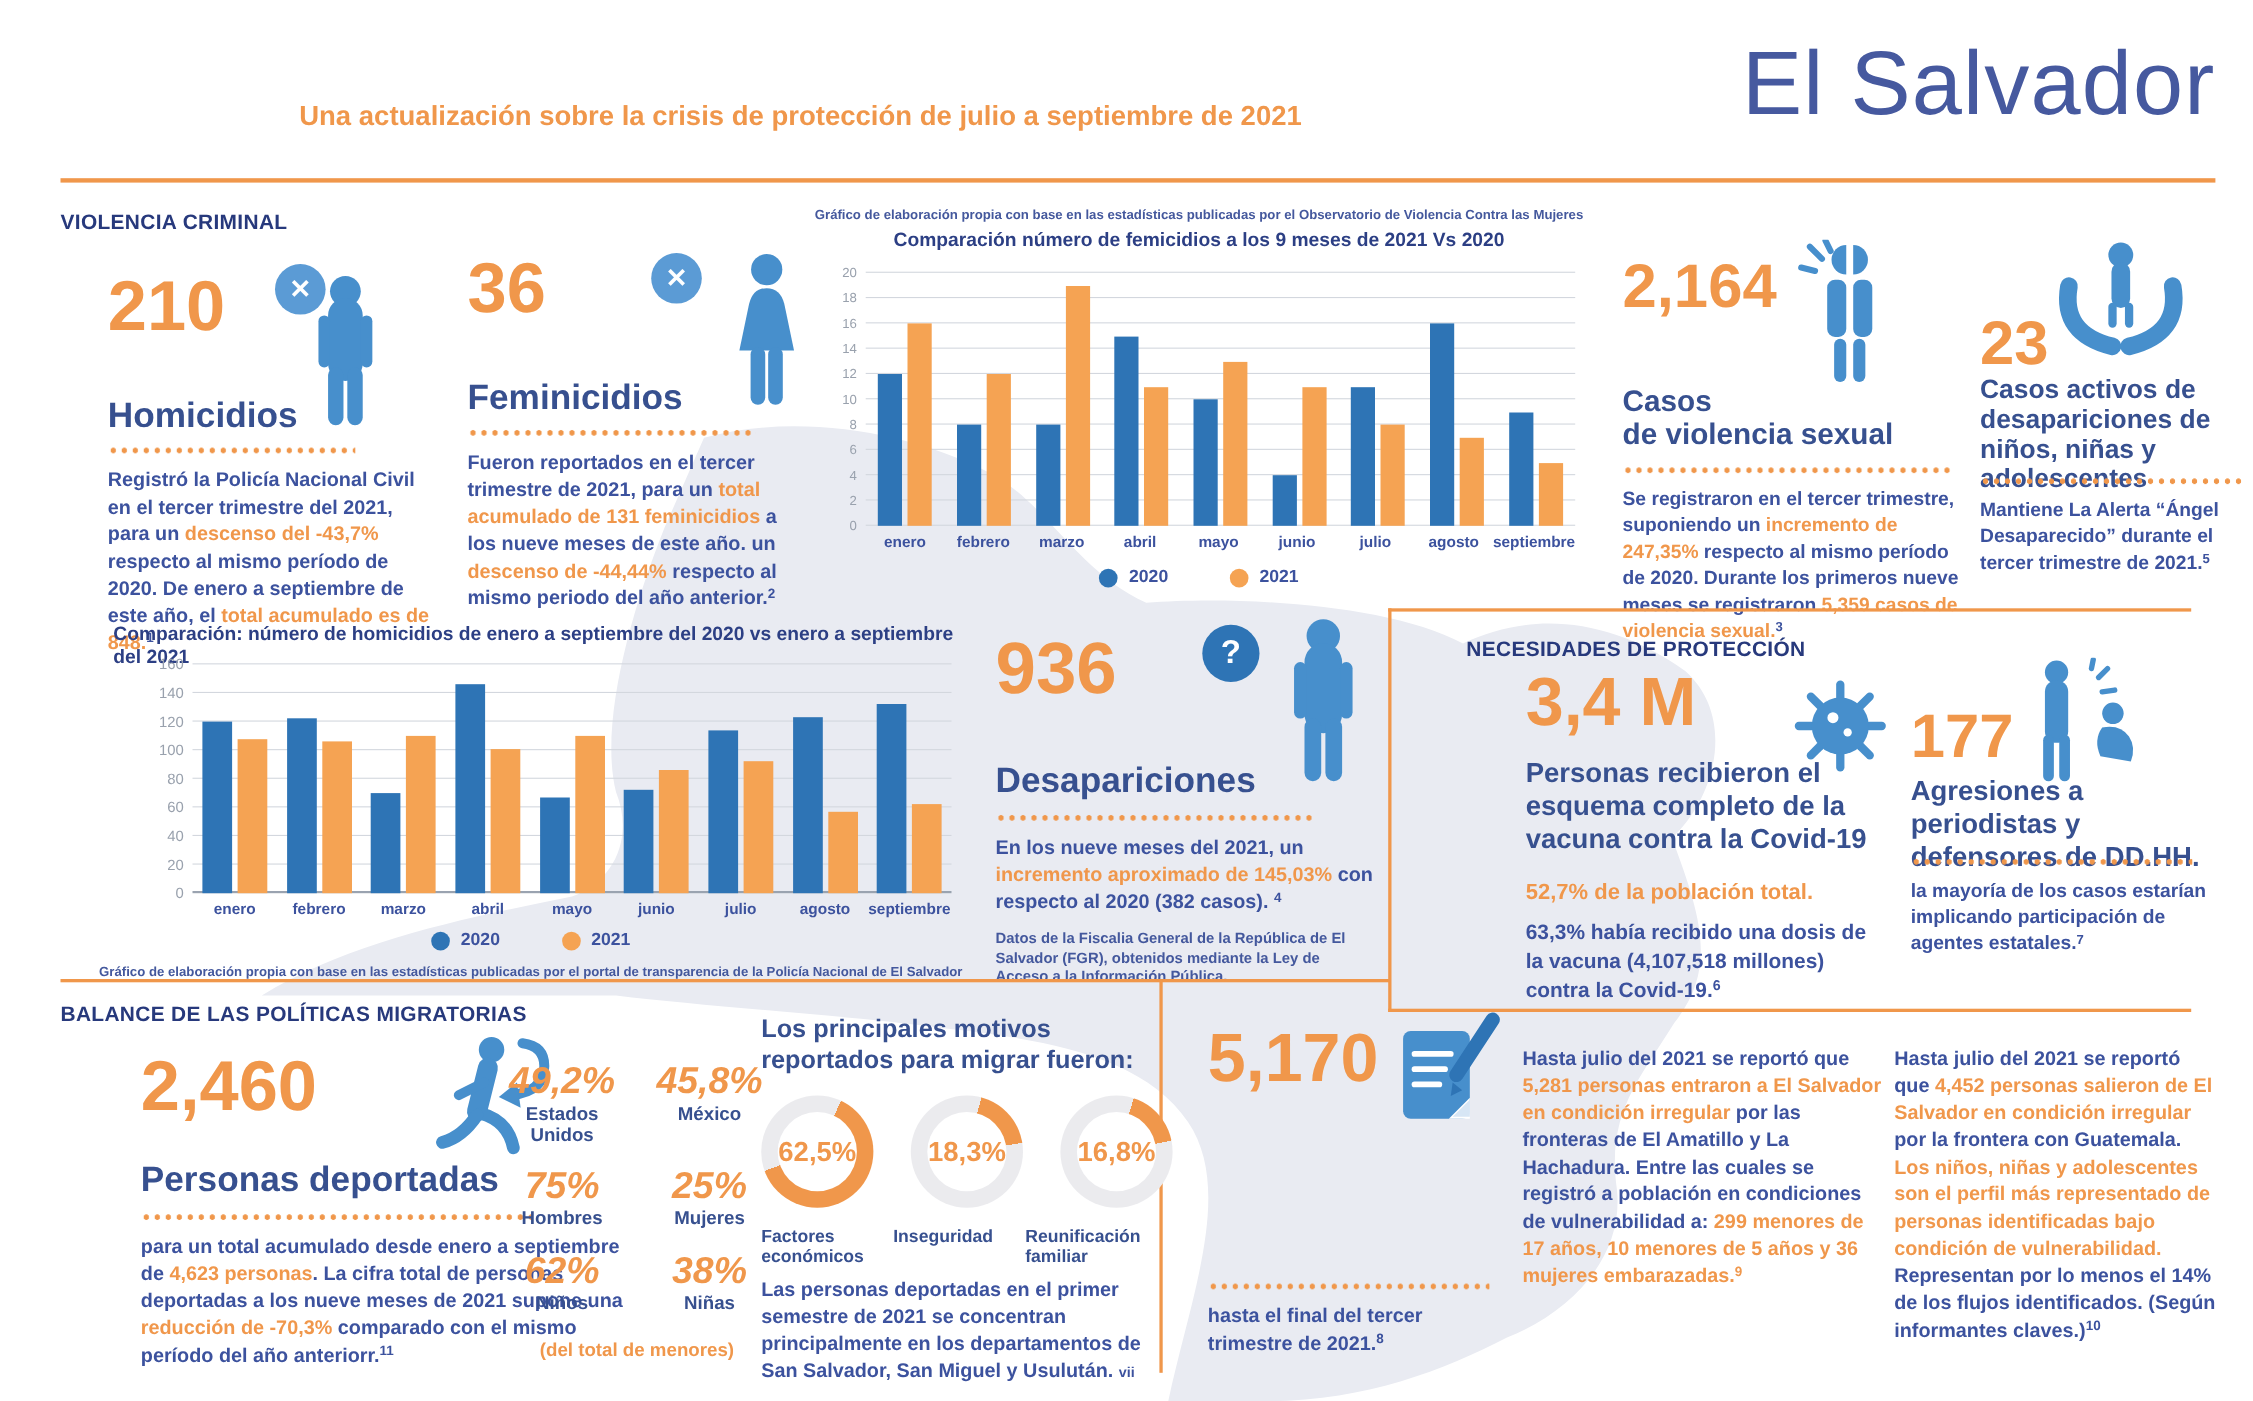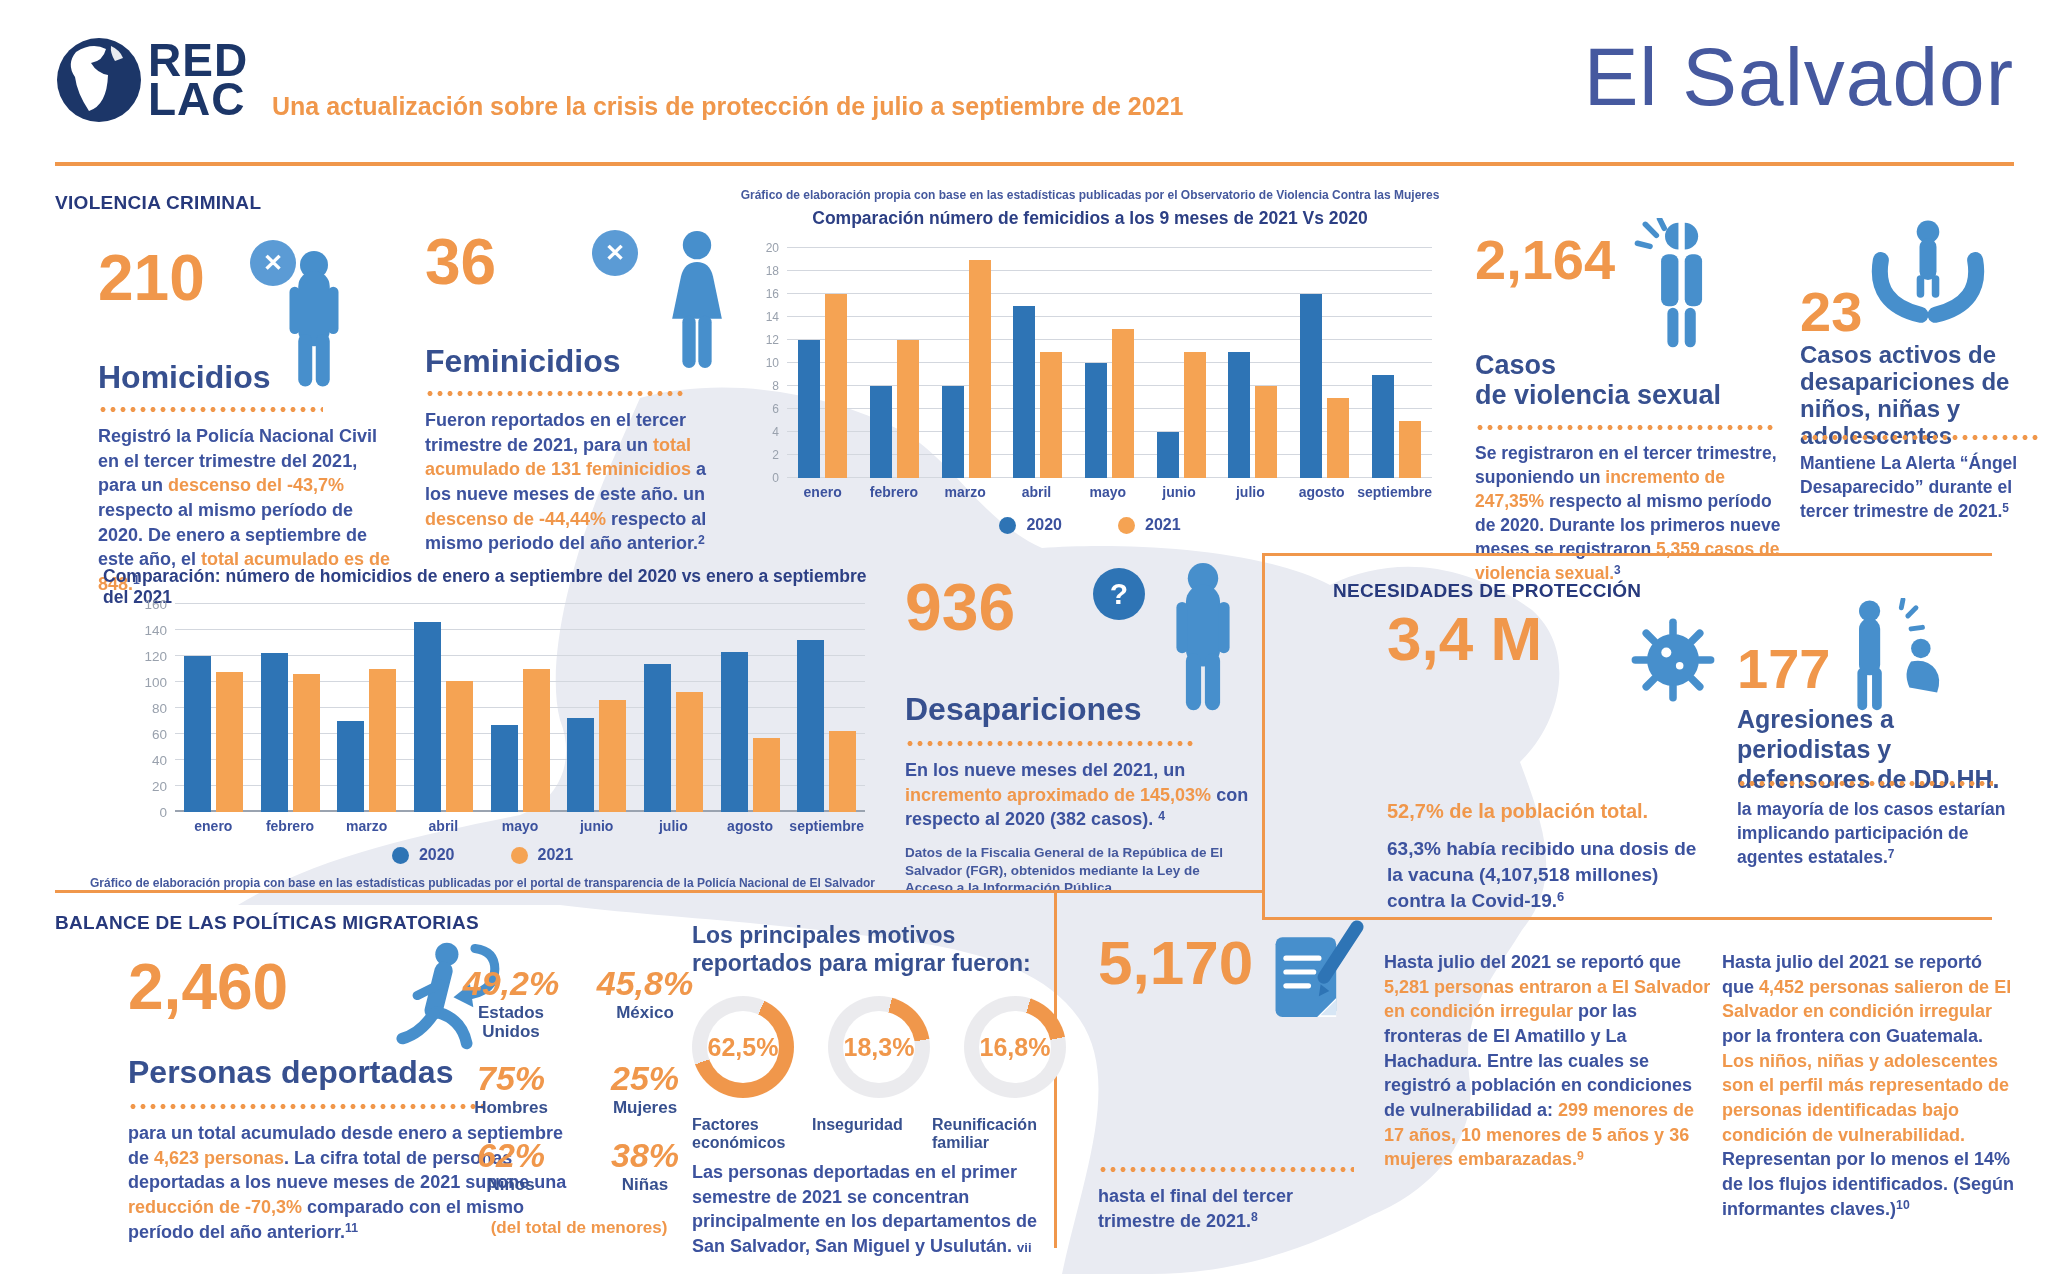--- a/index.html
+++ b/index.html
@@ -51,31 +51,20 @@
 <body>
 
 <div id="canvas">
 
   <svg id="watermark" width="2048" height="1274" viewBox="0 0 2048 1274">
     <path fill="#e9ebf2" d="M640,398 C720,376 822,390 900,430 C952,458 980,520 1042,548 C1122,542 1260,548 1330,585 C1390,556 1462,560 1532,610 C1577,650 1562,722 1520,762 C1546,832 1562,880 1522,930 C1490,982 1460,1012 1470,1082 C1476,1142 1430,1192 1370,1216 C1312,1246 1240,1274 1150,1274 L1062,1274 C1082,1180 1122,1082 1080,1020 C1040,960 950,945 860,935 C762,922 640,915 560,905 L238,905 C320,855 422,835 520,815 C560,800 576,760 560,720 C545,660 572,560 604,480 Z"></path>
   </svg>
 
   <div class="layer">
 
-    <div class="abs" style="left:56px;top:34px;display:flex;align-items:center;">
-      <svg width="86" height="92" viewBox="0 0 86 92">
-        <circle cx="43" cy="46" r="42" fill="#1c3668"></circle>
-        <path fill="#ffffff" d="M20,18 q16,-10 30,-3 q-3,12 -15,14 q6,10 17,12 q-1,30 -19,36 q-12,-18 -14,-34 q-9,-13 1,-25 z"></path>
-        <path fill="#ffffff" d="M55,12 q9,4 12,12 l-8,3 q-5,-8 -4,-15 z" opacity=".9"></path>
-      </svg>
-      <div style="margin-left:6px;font-weight:bold;color:#1c3668;font-size:46px;line-height:.84;letter-spacing:1px;">
-        <div>RED</div>
-        <div>LAC</div>
-      </div>
-    </div>
 
     <div class="abs" style="left:272px;top:92px;font-size:25px;font-weight:bold;color:var(--orange);">Una actualización sobre la crisis de protección de julio a septiembre de 2021</div>
 
     <div class="abs" style="left:1548px;top:30px;width:466px;font-size:82px;color:#46599f;letter-spacing:1px;text-align:right;">El Salvador</div>
 
     <div class="abs rule" style="left:55px;top:162px;width:1959px;height:4px;"></div>
 
     <div class="abs sec-head" style="left:55px;top:192px;">VIOLENCIA CRIMINAL</div>
 
     <div class="abs" style="left:98px;top:246px;width:310px;height:340px;">
@@ -353,20 +342,21 @@
             <path d="M86,55 H100"></path>
           <path d="M23,23 L33,33"></path>
             <path d="M77,77 L87,87"></path>
             <path d="M23,87 L33,77"></path>
             <path d="M77,33 L87,23"></path>
         </g>
         <circle cx="55" cy="55" r="31" fill="var(--icon)"></circle>
         <circle cx="47" cy="46" r="6" fill="#fff"></circle>
         <circle cx="63" cy="62" r="4.5" fill="#fff"></circle>
       </svg>
+      <div class="stat-title abs" style="left:122px;top:132px;width:315px;font-size:25px;line-height:1.2;">Personas recibieron el esquema completo de la vacuna contra la Covid-19</div>
       <div class="abs" style="left:122px;top:244px;font-size:20px;font-weight:bold;color:var(--orange);">52,7% de la población total.</div>
       <div class="para abs" style="left:122px;top:280px;width:330px;font-size:19px;"><span>63,3% había recibido una dosis de la vacuna (4,107,518 millones) contra la Covid-19.</span><span class="sup">6</span></div>
 
       <div class="num abs" style="left:472px;top:85px;font-size:56px;">177</div>
       <svg class="abs" style="left:568px;top:42px;" width="122" height="118" viewBox="0 0 150 145">
         <circle cx="45" cy="16" r="13" fill="var(--icon)"></circle>
         <g stroke="var(--icon)" stroke-linecap="round" fill="none">
           <path d="M45,38 V82" stroke-width="26"></path>
           <path d="M36,92 V132" stroke-width="12"></path>
           <path d="M54,92 V132" stroke-width="12"></path>

